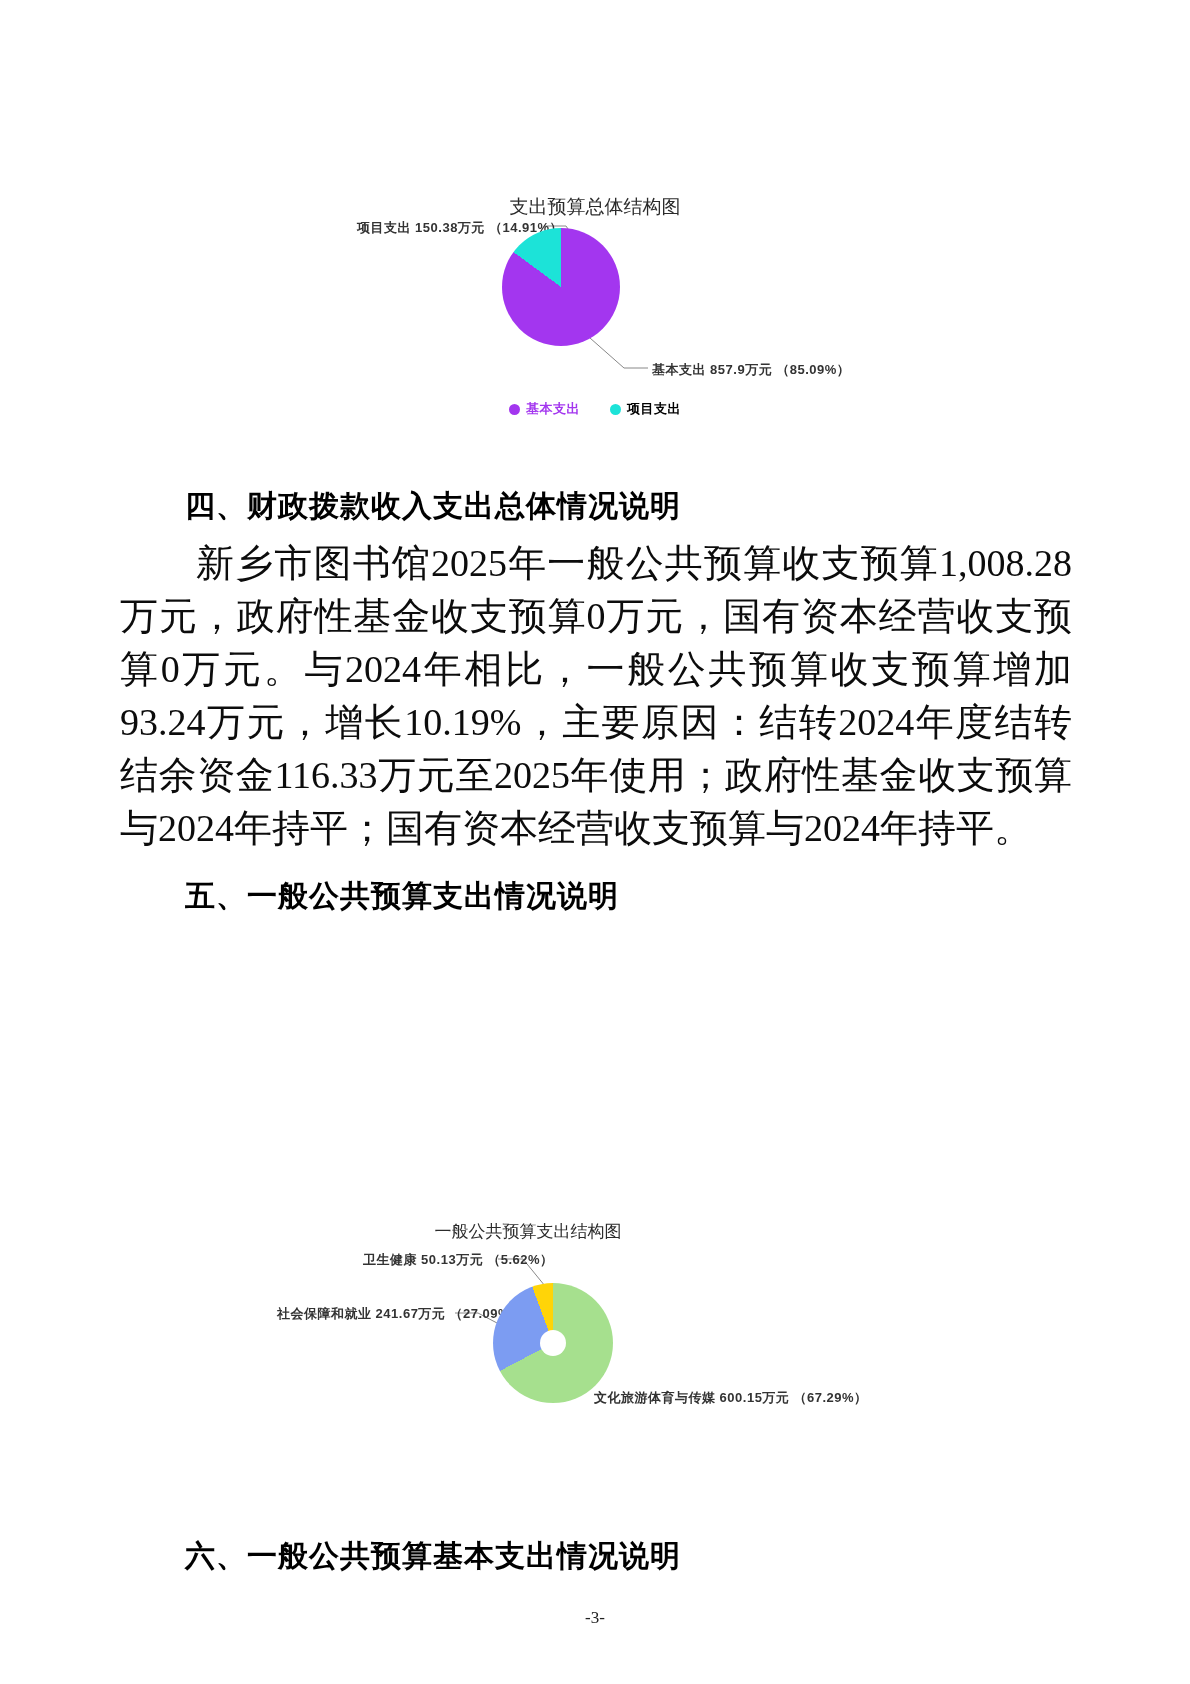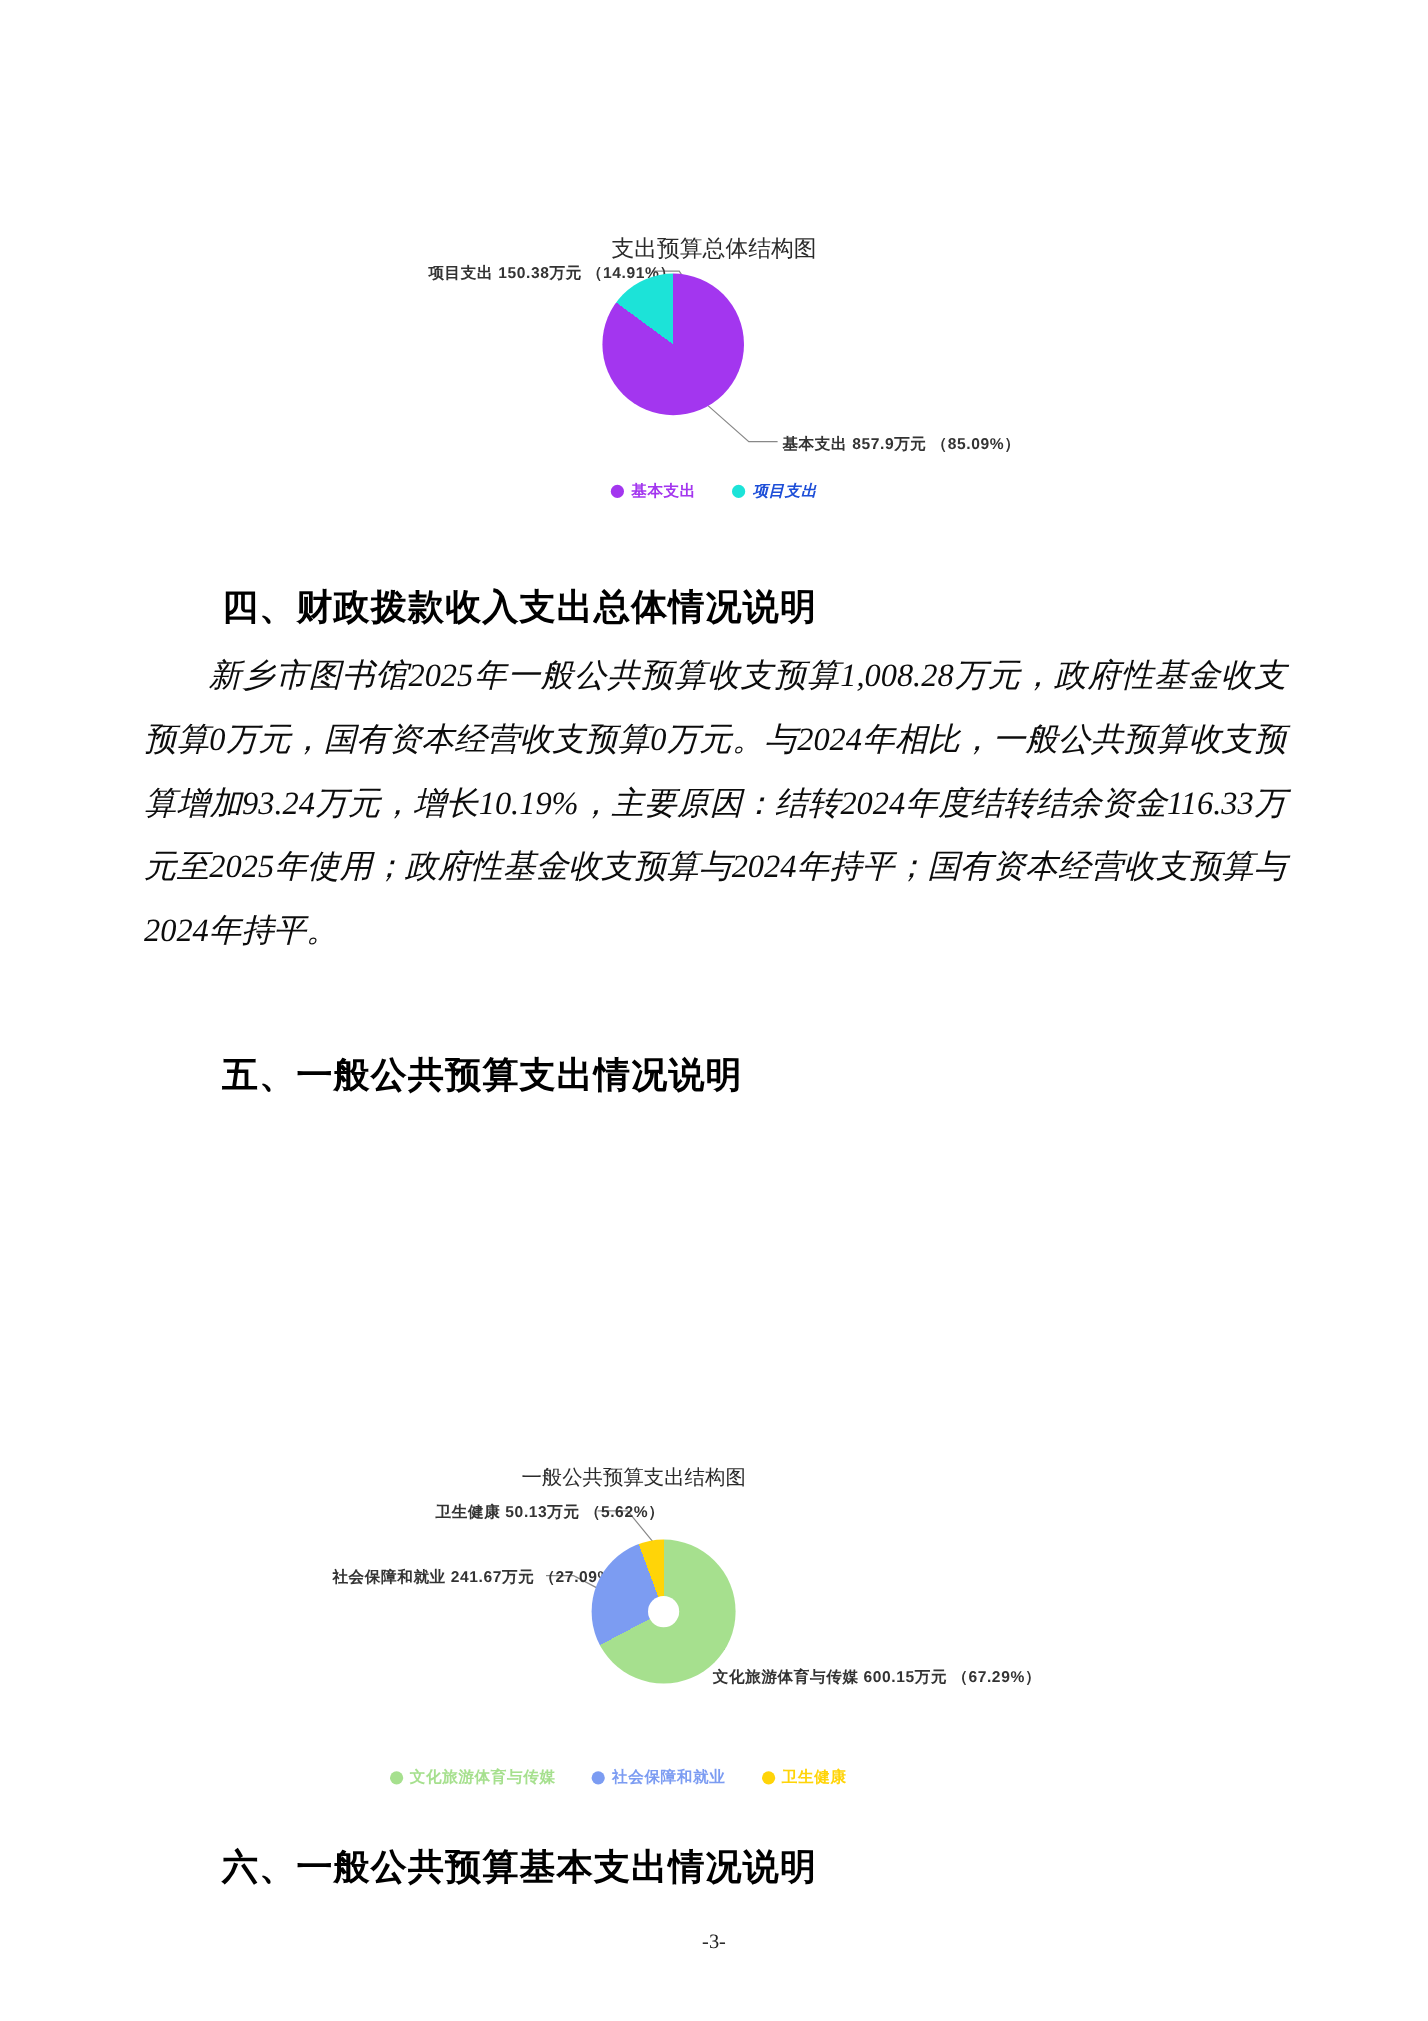--- a/index.html
+++ b/index.html
@@ -57,23 +57,23 @@
     position:absolute;left:185px;
     font-family:"Liberation Sans", sans-serif;
     font-weight:bold;font-size:30px;color:#000000;
     letter-spacing:1px;white-space:nowrap;
   }
   .h4{top:486px;}
   .h5{top:876px;font-family:Liberation Mono, monospace;}
   .h6{top:1536px;text-align:right;}
   .para{
     position:absolute;left:120px;width:952px;
-    font-size:27px;line-height:53px;
+    font-size:38px;line-height:53px;
     text-align:justify;text-justify:inter-character;
-    text-indent:2em;color:#0c0c0c;font-style:italic;
+    text-indent:2em;color:#0c0c0c;
   }
   .p4{top:537px;}
   .p5{top:928px;}
   .page-number{
     position:absolute;left:0;top:1608px;width:1190px;
     text-align:center;font-size:17px;color:#222;
   }
 </style>
 </head>
 <body>
@@ -92,46 +92,32 @@
   <div class="callout co-proj">项目支出 150.38万元 （14.91%）</div>
   <div class="pie pie1" style="background: conic-gradient(rgb(163, 54, 239) 0%, rgb(163, 54, 239) 85.09%, rgb(28, 227, 216) 85.09%, rgb(28, 227, 216) 100%);"></div>
   <div class="callout co-basic">基本支出 857.9万元 （85.09%）</div>
   <div class="legend legend1">
     <span class="legend-item">
       <i class="legend-dot" style="background: rgb(163, 54, 239);"></i>
       <span style="color: rgb(163, 54, 239);">基本支出</span>
     </span>
     <span class="legend-item">
       <i class="legend-dot" style="background: rgb(28, 227, 216);"></i>
-      <span style="color: #1d4ed8; font-style: italic;">项目支出</span>
+      <span style="color: #000000;">项目支出</span>
     </span>
   </div>
 
   <div class="heading h4">四、财政拨款收入支出总体情况说明</div>
   <div class="para p4">新乡市图书馆2025年一般公共预算收支预算1,008.28万元，政府性基金收支预算0万元，国有资本经营收支预算0万元。与2024年相比，一般公共预算收支预算增加93.24万元，增长10.19%，主要原因：结转2024年度结转结余资金116.33万元至2025年使用；政府性基金收支预算与2024年持平；国有资本经营收支预算与2024年持平。</div>
 
   <div class="heading h5">五、一般公共预算支出情况说明</div>
 
   <div class="chart-title ct2">一般公共预算支出结构图</div>
   <div class="callout co-health">卫生健康 50.13万元 （5.62%）</div>
   <div class="callout co-social">社会保障和就业 241.67万元 （27.09%）</div>
   <div class="pie pie2 holed" style="background: conic-gradient(rgb(166, 224, 142) 0%, rgb(166, 224, 142) 67.29%, rgb(124, 156, 242) 67.29%, rgb(124, 156, 242) 94.38%, rgb(255, 212, 8) 94.38%, rgb(255, 212, 8) 100%);"></div>
   <div class="callout co-culture">文化旅游体育与传媒 600.15万元 （67.29%）</div>
-  <div class="legend legend2">
-    <span class="legend-item">
-      <i class="legend-dot" style="background: rgb(166, 224, 142);"></i>
-      <span style="color: rgb(166, 224, 142);">文化旅游体育与传媒</span>
-    </span>
-    <span class="legend-item">
-      <i class="legend-dot" style="background: rgb(124, 156, 242);"></i>
-      <span style="color: rgb(124, 156, 242);">社会保障和就业</span>
-    </span>
-    <span class="legend-item">
-      <i class="legend-dot" style="background: rgb(255, 212, 8);"></i>
-      <span style="color: rgb(255, 212, 8);">卫生健康</span>
-    </span>
-  </div>
 
   <div class="heading h6">六、一般公共预算基本支出情况说明</div>
 
   <div class="page-number">-3-</div>
 
 </div>
 
 </body></html>

